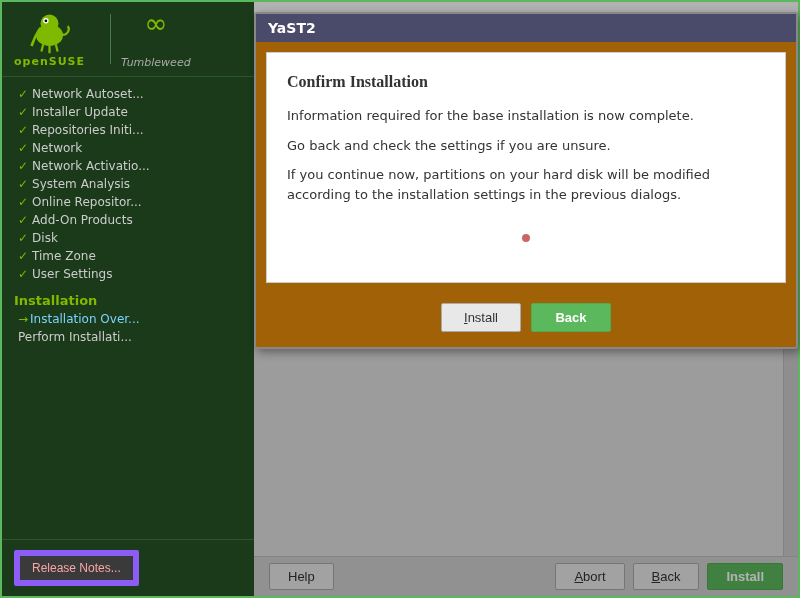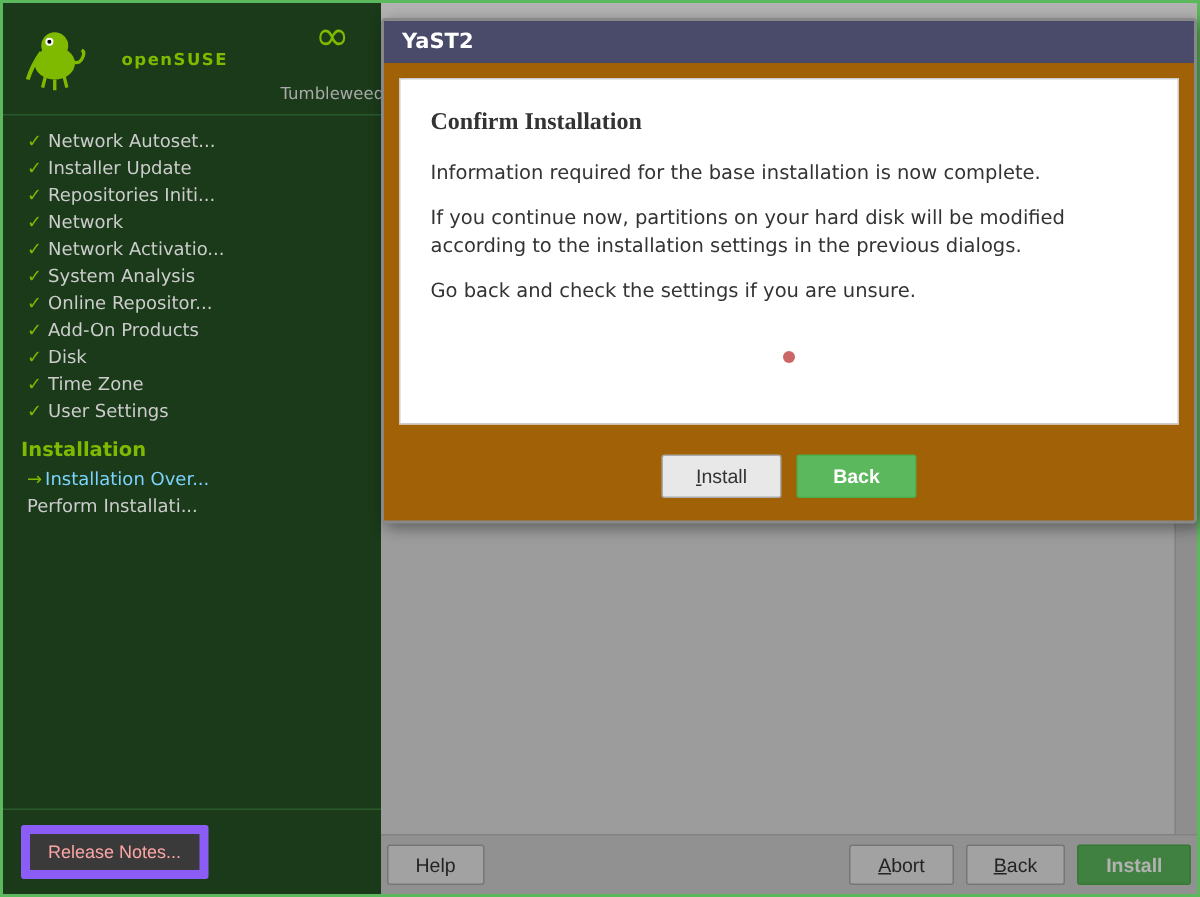--- a/index.html
+++ b/index.html
@@ -34,24 +34,23 @@
       display: flex;
       align-items: center;
       padding: 10px 12px;
       background: #1a3a1a;
       border-bottom: 1px solid #2a5a2a;
       height: 75px;
     }
 
     .logo-opensuse {
       display: flex;
-      flex-direction: row;
+      flex-direction: column;
       align-items: center;
       margin-right: 15px;
-      gap: 22px;
     }
 
     .logo-chameleon {
       width: 45px;
       height: 45px;
     }
 
     .logo-text-opensuse {
       color: #7fba00;
       font-size: 11px;
@@ -75,20 +74,21 @@
     .logo-infinity {
       font-size: 28px;
       color: #7fba00;
       line-height: 1;
     }
 
     .logo-text-tumbleweed {
       color: #aaa;
       font-size: 11px;
       margin-top: 18px;
+      font-style: italic;
     }
 
     .sidebar-nav {
       flex: 1;
       overflow-y: auto;
       padding: 8px 0;
     }
 
     .nav-section-label {
       color: #7fba00;
@@ -197,21 +197,21 @@
 
     .bullet {
       margin-right: 8px;
       color: #333;
     }
 
     
     .bottom-toolbar {
       background: #d0d0d0;
       border-top: 1px solid #bbb;
-      padding: 6px 4px;
+      padding: 6px 15px;
       display: flex;
       align-items: center;
       justify-content: space-between;
     }
 
     .toolbar-btn {
       padding: 5px 18px;
       border: 1px solid #aaa;
       background: #e8e8e8;
       cursor: pointer;
@@ -477,22 +477,22 @@
     </div>
 
     <div class="modal-overlay">
       <div class="modal">
         <div class="modal-titlebar">
           <span>YaST2</span>
         </div>
         <div class="modal-body">
           <div class="modal-heading">Confirm Installation</div>
           <p class="modal-text">Information required for the base installation is now complete.</p>
+          <p class="modal-text">Go back and check the settings if you are unsure.</p>
           <p class="modal-text">If you continue now, partitions on your hard disk will be modified according to the installation settings in the previous dialogs.</p>
-          <p class="modal-text">Go back and check the settings if you are unsure.</p>
           <div class="modal-loading">
             <div class="loading-dot"></div>
           </div>
         </div>
         <div class="modal-footer">
           <button class="modal-btn">
             <span><span class="underline">I</span><span id="install-suffix">nstall</span></span>
           </button>
           <button class="modal-btn primary">Back</button>
         </div>

